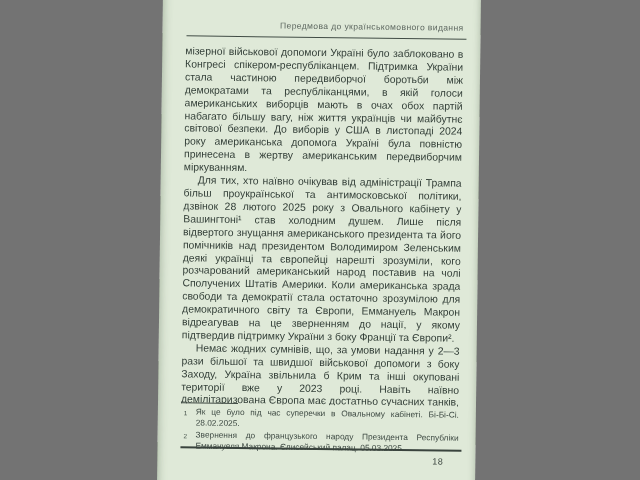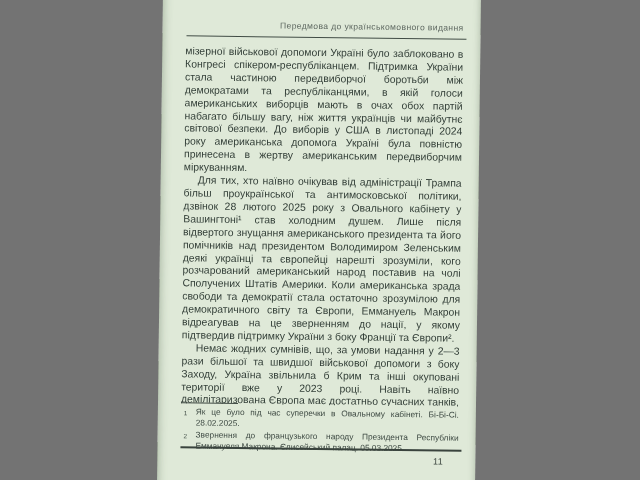--- a/index.html
+++ b/index.html
@@ -115,17 +115,17 @@
           <span class="fn-text">Як це було під час суперечки в Овальному кабінеті. Бі-Бі-Сі. 28.02.2025.</span>
         </div>
         <div class="footnote">
           <span class="fn-marker">2</span>
           <span class="fn-text">Звернення до французького народу Президента Республіки Еммануеля Макрона. Єлисейський палац. 05.03.2025.</span>
         </div>
       </div>
 
       <div class="bottom-rule"></div>
 
-      <div class="page-number">11</div>
+      <div class="page-number">18</div>
 
     </div>
   </div>
 </div>
 
 </body></html>

